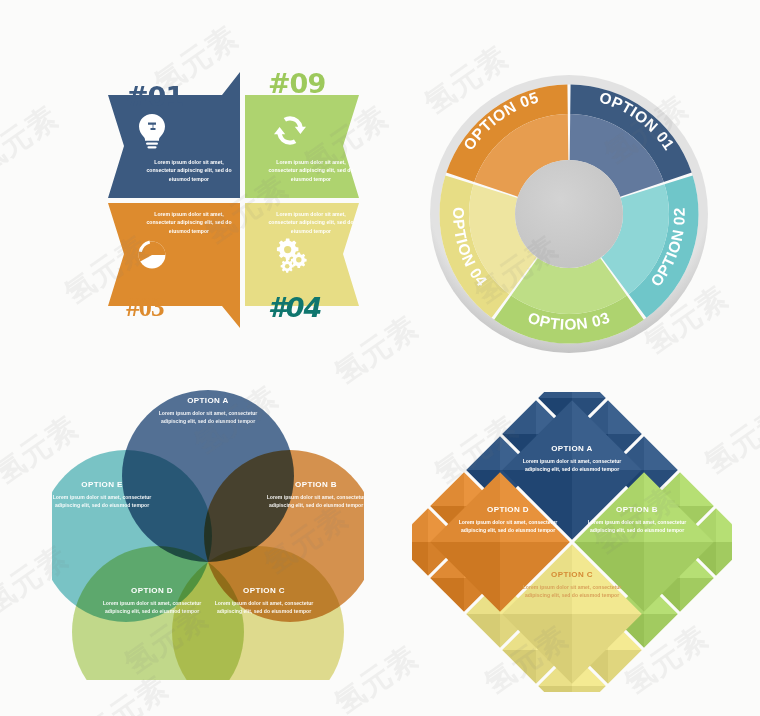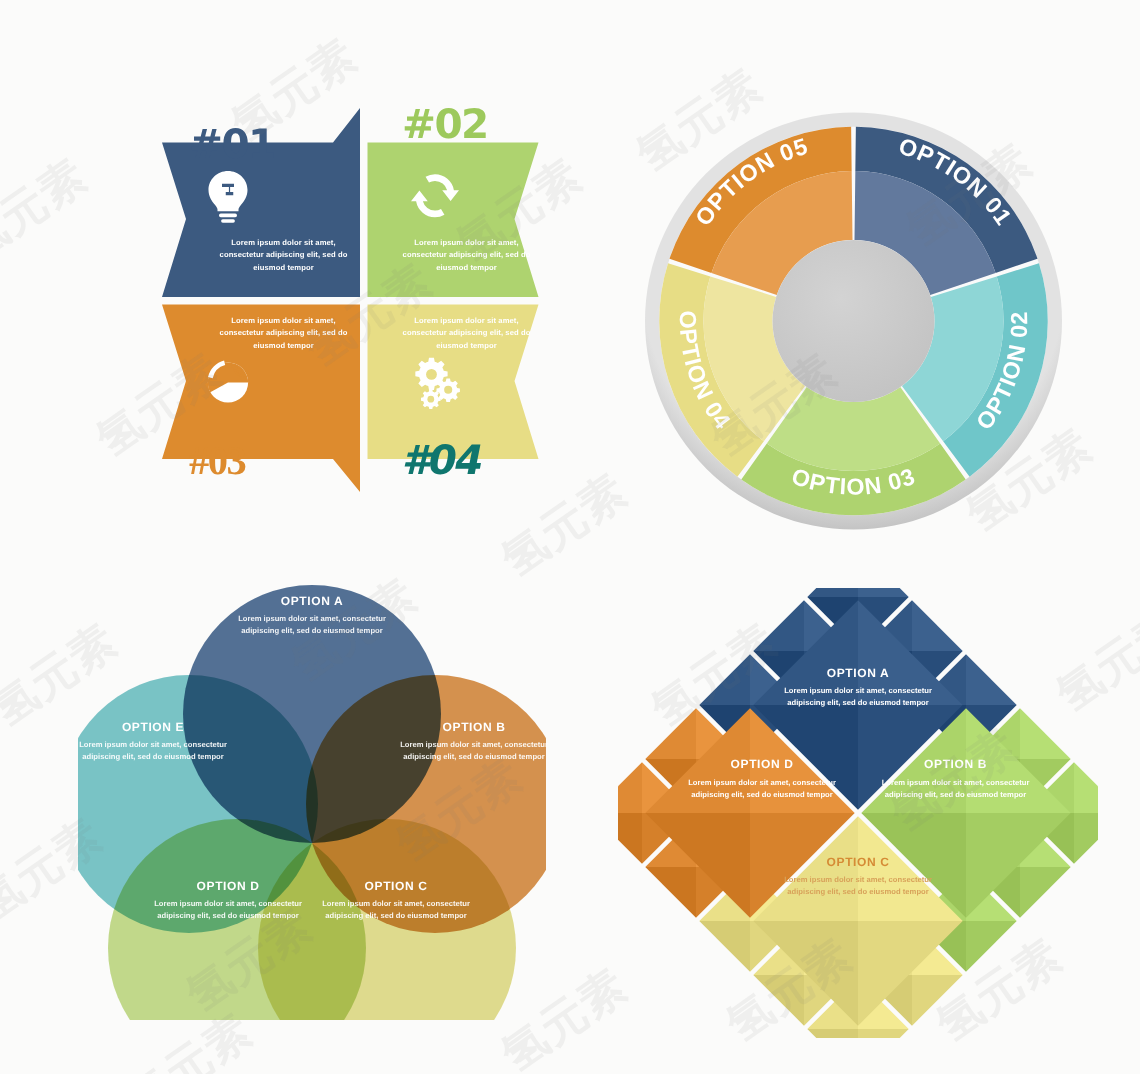--- a/index.html
+++ b/index.html
@@ -142,21 +142,21 @@
                  a4.7,4.7 0 0 1 0.5,1.25 l1.6,0.35 l0,2 l-1.6,0.35 a4.7,4.7 0 0 1 -0.5,1.25 l0.9,1.35 l-1.4,1.4
                  l-1.35,-0.9 a4.7,4.7 0 0 1 -1.25,0.5 l-0.35,1.6 l-2,0 l-0.35,-1.6 a4.7,4.7 0 0 1 -1.25,-0.5
                  l-1.35,0.9 l-1.4,-1.4 l0.9,-1.35 a4.7,4.7 0 0 1 -0.5,-1.25 l-1.6,-0.35 l0,-2 l1.6,-0.35
                  a4.7,4.7 0 0 1 0.5,-1.25 l-0.9,-1.35 l1.4,-1.4 l1.35,0.9 a4.7,4.7 0 0 1 1.25,-0.5 Z"></path>
         <circle cx="11.2" cy="28.15" r="2.25" fill="#e7dd85"></circle>
       </g>
     </svg>
 
     
     <div class="arrow-num" style="left: 26px; top: -2px; color: rgb(60, 90, 128); margin-top: 13px;">#01</div>
-    <div class="arrow-num" style="left: 168px; top: -2px; color: rgb(157, 201, 92);">#02</div>
+    <div class="arrow-num" style="left: 168px; top: -2px; color: rgb(157, 201, 92);">#09</div>
     <div class="arrow-num" style="left: 26px; top: 222px; color: rgb(221, 139, 46); font-family: Liberation Serif, serif;">#03</div>
     <div class="arrow-num" style="left: 168px; top: 222px; color: #0f766e; font-style: italic;">#04</div>
 
     
     <div class="arrow-body body-txt" style="left:46px;top:88px;color:#fff;">Lorem ipsum dolor sit amet, consectetur adipiscing elit, sed do eiusmod tempor</div>
     <div class="arrow-body body-txt" style="left:168px;top:88px;color:#fff;">Lorem ipsum dolor sit amet, consectetur adipiscing elit, sed do eiusmod tempor</div>
     <div class="arrow-body body-txt" style="left:46px;top:140px;color:#fff;">Lorem ipsum dolor sit amet, consectetur adipiscing elit, sed do eiusmod tempor</div>
     <div class="arrow-body body-txt" style="left:168px;top:140px;color:#fff;">Lorem ipsum dolor sit amet, consectetur adipiscing elit, sed do eiusmod tempor</div>
   </div>
 

